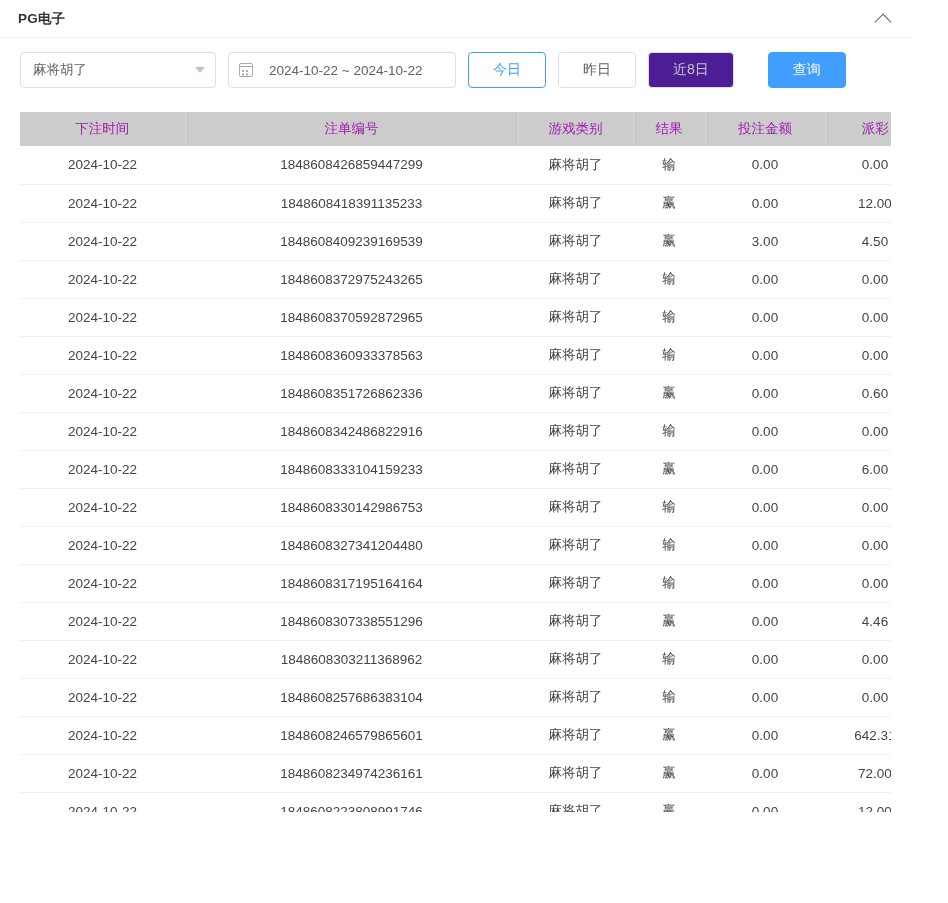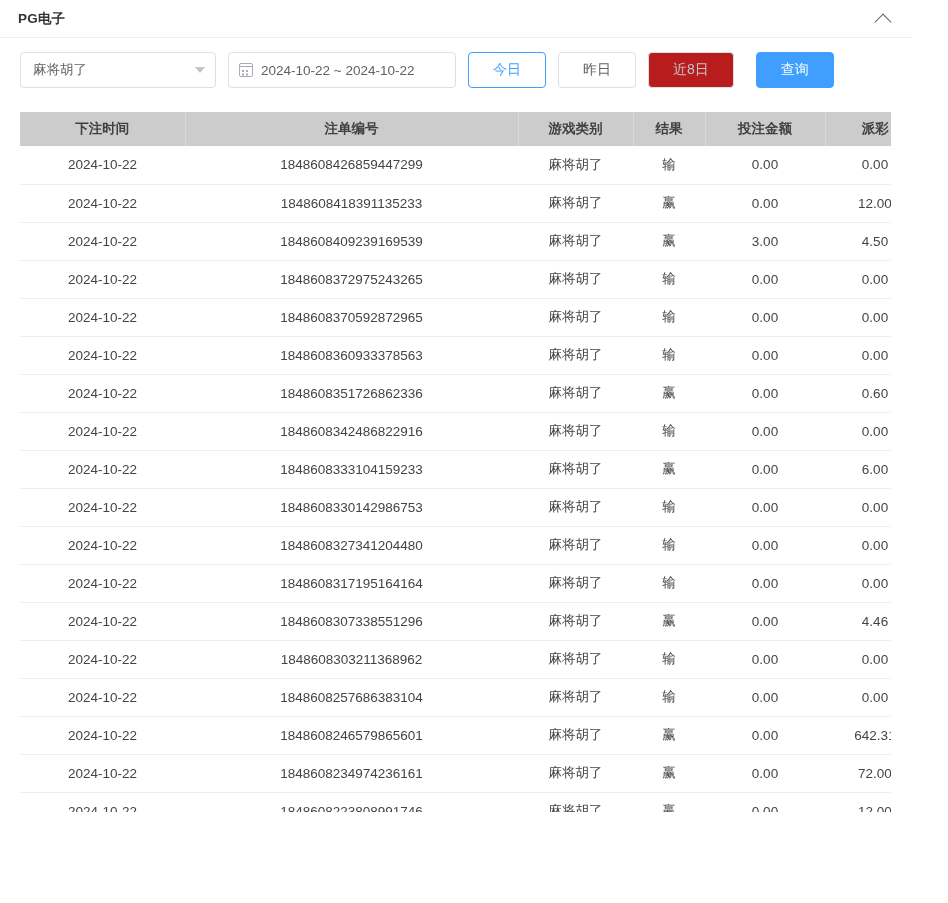--- a/index.html
+++ b/index.html
@@ -76,21 +76,21 @@
     border-left: 5px solid transparent;
     border-right: 5px solid transparent;
     border-top: 6px solid #c0c4cc;
   }
   .daterange {
     width: 228px; height: 36px;
     border: 1px solid #dcdfe6;
     border-radius: 4px;
     display: flex; align-items: center;
     padding: 0 10px;
-    gap: 8px;
+    gap: 16px;
     font-size: 13.5px;
     color: #606266;
     background: #fff;
     cursor: pointer;
   }
   .cal-icon {
     width: 14px; height: 14px;
     border: 1.4px solid #a8abb2;
     border-radius: 2px;
     position: relative;
@@ -119,28 +119,28 @@
     display: flex; align-items: center; justify-content: center;
     cursor: pointer;
     padding: 0 24px;
   }
   .btn.active {
     color: #409eff;
     border-color: #409eff;
   }
   .btn.disabled {
     color: #c0c4cc;
-    background: #b91c1c;
+    background: #4c1d95;
     cursor: not-allowed;
   }
   .btn.primary {
     background: #409eff;
     border-color: #409eff;
     color: #fff;
-    margin-left: 10px;
+    margin-left: 22px;
     min-width: 78px;
   }
 
   
   .summary {
     margin: 0 20px;
     border: 1px solid #ebeef5;
     border-bottom: none;
     font-size: 13.5px;
   }
@@ -177,22 +177,22 @@
     height: 700px;
   }
   table.grid {
     width: 100%;
     border-collapse: collapse;
     font-size: 13.5px;
     table-layout: fixed;
   }
   table.grid thead th {
     background: #ccc;
-    color: #404040;
-    font-weight: bold;
+    color: #a21caf;
+    font-weight: normal;
     height: 34px;
     font-size: 13.5px;
     border-right: 1px solid #d9d9d9;
     text-align: center;
   }
   table.grid thead th:last-child { border-right: none; }
   table.grid tbody td {
     height: 38px;
     text-align: center;
     color: #444;

